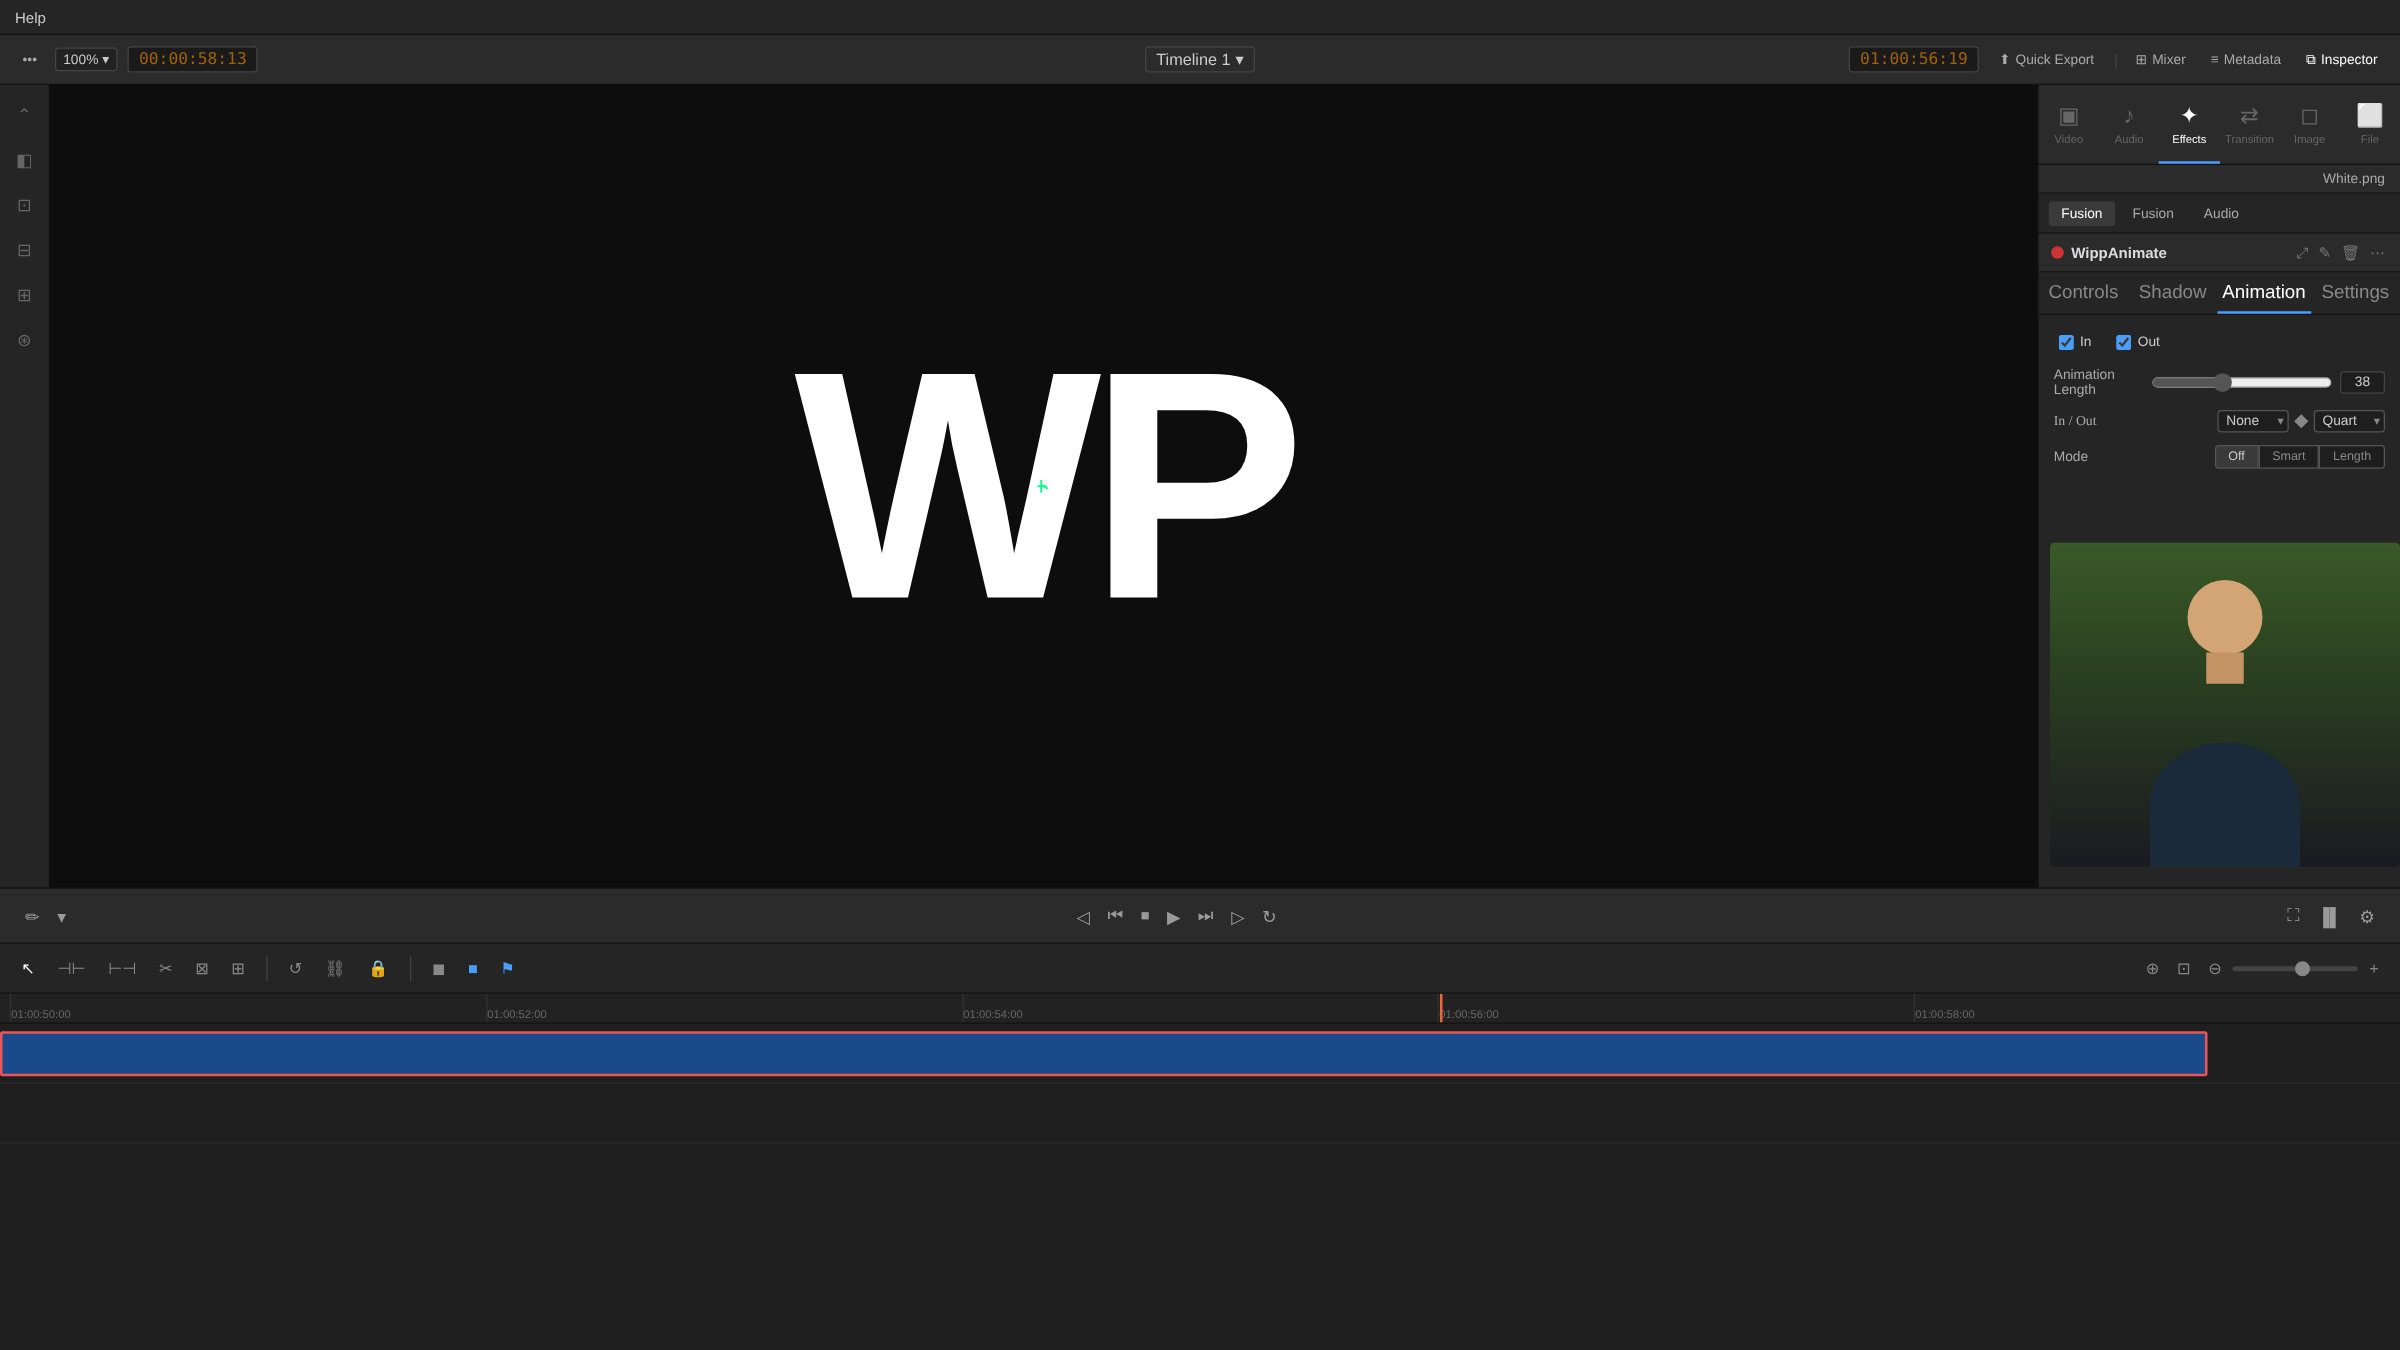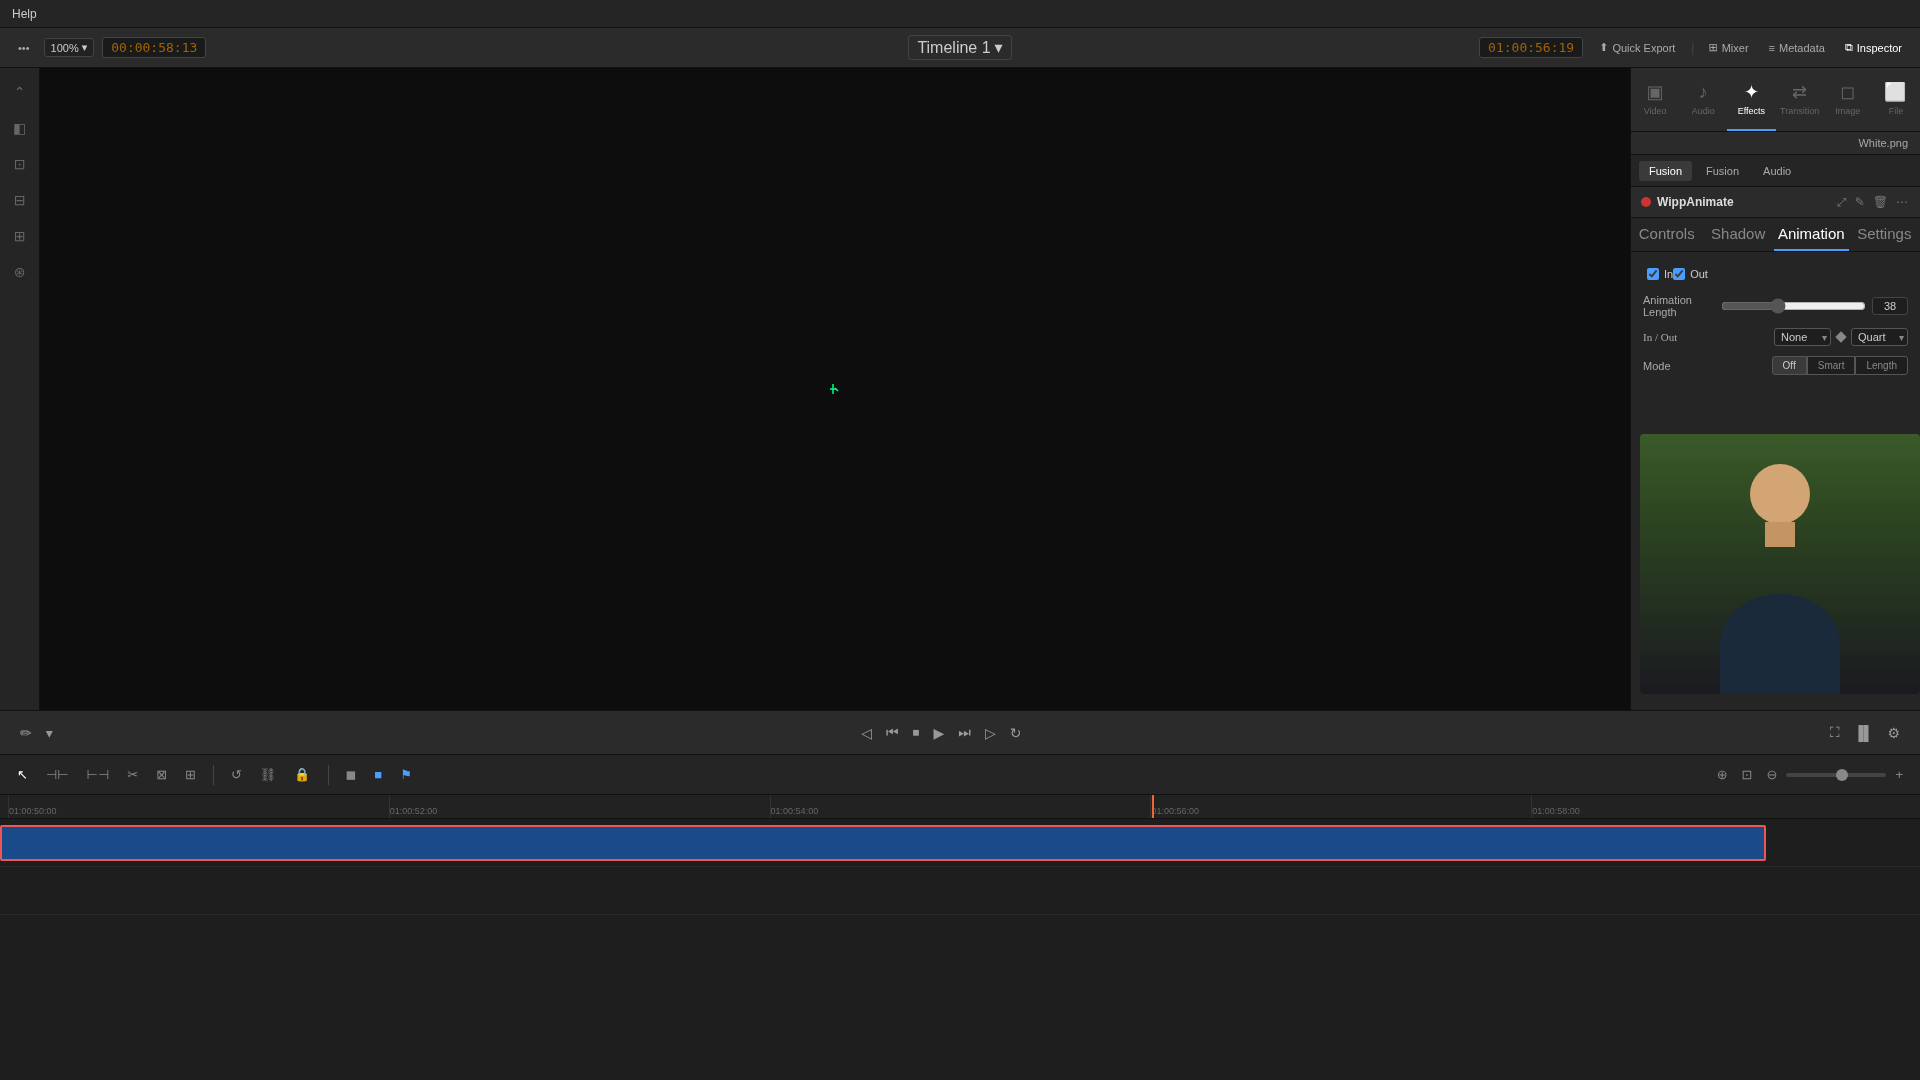--- a/index.html
+++ b/index.html
@@ -60,21 +60,21 @@
     .zoom-display {
       background: #222; border: 1px solid #444; border-radius: 3px;
       padding: 2px 6px; font-size: 11px; color: #ccc; display: flex; align-items: center; gap: 3px;
     }
     .timecode {
       background: #1a1a1a; border: 1px solid #444; border-radius: 3px;
       padding: 2px 8px; font-size: 13px; color: #a16207; font-family: monospace;
     }
     .timeline-selector {
       background: #2b2b2b; border: 1px solid #444; border-radius: 3px;
-      padding: 2px 8px; font-size: 16px; color: #ccc;
+      padding: 2px 8px; font-size: 13px; color: #ccc;
       display: flex; align-items: center; gap: 4px;
     }
     .quick-export-btn {
       background: none; border: none; color: #aaa; cursor: pointer;
       font-size: 11px; display: flex; align-items: center; gap: 4px;
       padding: 4px 8px;
     }
 
     
     .main-content {
@@ -247,20 +247,21 @@
       padding: 12px;
       display: flex;
       flex-direction: column;
       gap: 10px;
     }
 
     
     .anim-row {
       display: flex;
       align-items: center;
+      gap: 20px;
       padding: 4px 4px;
     }
     .anim-check-label {
       display: flex; align-items: center; gap: 5px;
       font-size: 11px; color: #ccc; cursor: pointer;
     }
     .anim-check {
       width: 12px; height: 12px;
       accent-color: #4a9eff;
     }
@@ -569,20 +570,21 @@
     <button class="sidebar-btn">
       <span>⊞</span>
     </button>
     <button class="sidebar-btn">
       <span>⊛</span>
     </button>
   </div>
 
   <div class="video-preview">
     <div class="video-canvas">
+      <div class="wp-text">WP</div>
 
       <svg class="green-cursor" width="20" height="20" viewBox="0 0 20 20">
         <path d="M10 5 L10 15 M7 10 L13 10" stroke="#00ff88" stroke-width="1.5" fill="none"></path>
         <path d="M12 9 L15 12" stroke="#00ff88" stroke-width="1.5"></path>
       </svg>
     </div>
   </div>
 
   <div class="right-panel">
 

